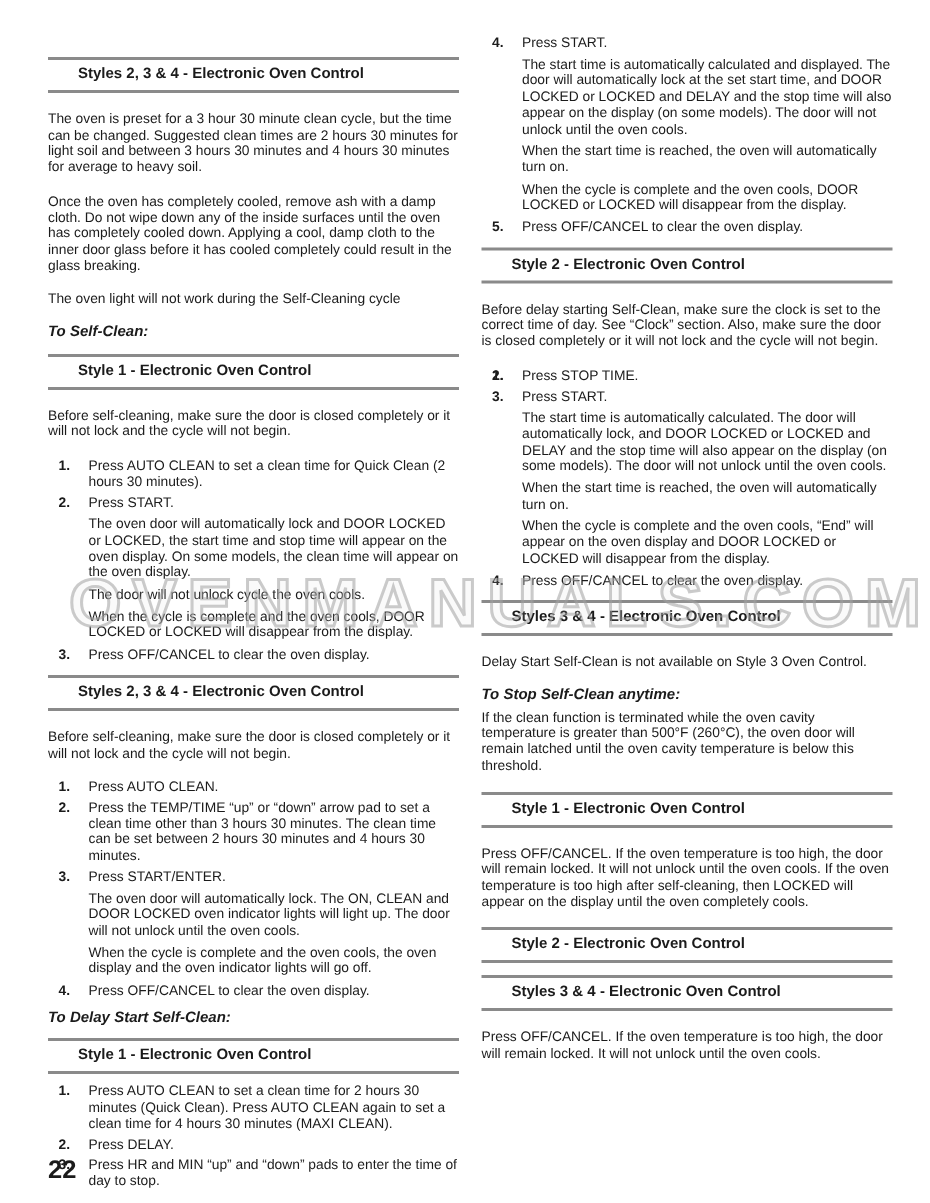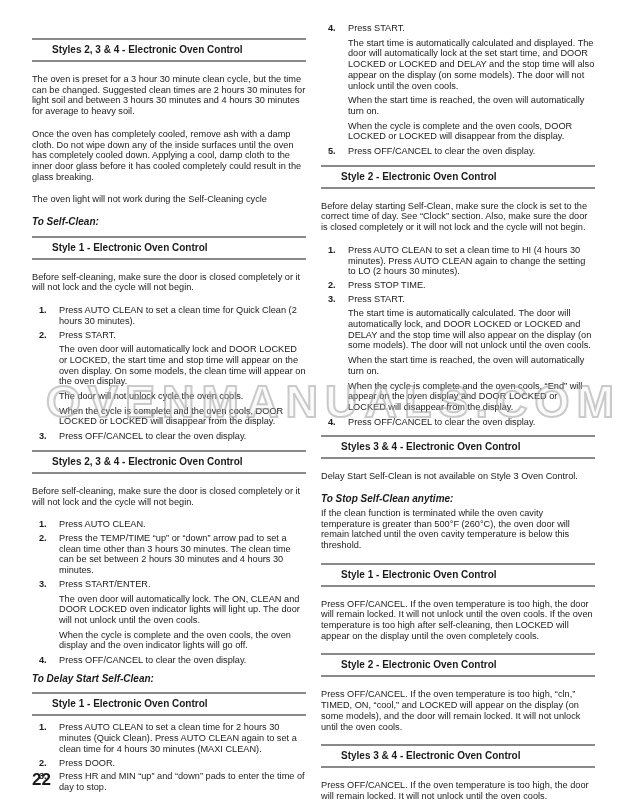--- a/index.html
+++ b/index.html
@@ -60,44 +60,43 @@
         <div class="para">Before self-cleaning, make sure the door is closed completely or it will not lock and the cycle will not begin.</div>
         <div class="li"><span class="num">1.</span><span>Press AUTO CLEAN.</span></div>
         <div class="li"><span class="num">2.</span><span>Press the TEMP/TIME “up” or “down” arrow pad to set a clean time other than 3 hours 30 minutes. The clean time can be set between 2 hours 30 minutes and 4 hours 30 minutes.</span></div>
         <div class="li"><span class="num">3.</span><span>Press START/ENTER.</span></div>
         <div class="lp">The oven door will automatically lock. The ON, CLEAN and DOOR LOCKED oven indicator lights will light up. The door will not unlock until the oven cools.</div>
         <div class="lp">When the cycle is complete and the oven cools, the oven display and the oven indicator lights will go off.</div>
         <div class="li"><span class="num">4.</span><span>Press OFF/CANCEL to clear the oven display.</span></div>
         <div class="subhead">To Delay Start Self-Clean:</div>
         <div class="hbox">Style 1 - Electronic Oven Control</div>
         <div class="li"><span class="num">1.</span><span>Press AUTO CLEAN to set a clean time for 2 hours 30 minutes (Quick Clean). Press AUTO CLEAN again to set a clean time for 4 hours 30 minutes (MAXI CLEAN).</span></div>
-        <div class="li"><span class="num">2.</span><span>Press DOOR.</span></div>
+        <div class="li"><span class="num">2.</span><span>Press DELAY.</span></div>
         <div class="li"><span class="num">3.</span><span>Press HR and MIN “up” and “down” pads to enter the time of day to stop.</span></div>
       </div>
     <div class="col col-right">
         <div class="li"><span class="num">4.</span><span>Press START.</span></div>
         <div class="lp">The start time is automatically calculated and displayed. The door will automatically lock at the set start time, and DOOR LOCKED or LOCKED and DELAY and the stop time will also appear on the display (on some models). The door will not unlock until the oven cools.</div>
         <div class="lp">When the start time is reached, the oven will automatically turn on.</div>
         <div class="lp">When the cycle is complete and the oven cools, DOOR LOCKED or LOCKED will disappear from the display.</div>
         <div class="li"><span class="num">5.</span><span>Press OFF/CANCEL to clear the oven display.</span></div>
         <div class="hbox">Style 2 - Electronic Oven Control</div>
         <div class="para">Before delay starting Self-Clean, make sure the clock is set to the correct time of day. See “Clock” section. Also, make sure the door is closed completely or it will not lock and the cycle will not begin.</div>
-        <div class="li"><span class="num">1.</span><span>Press AUTO CLEAN to set a clean time to HI (4 hours 30 minutes). Press AUTO CLEAN again to change the setting to LO (2 hours 30 minutes).</span></div>
+        <div class="li"><span class="num">1.</span></div>
         <div class="li"><span class="num">2.</span><span>Press STOP TIME.</span></div>
         <div class="li"><span class="num">3.</span><span>Press START.</span></div>
         <div class="lp">The start time is automatically calculated. The door will automatically lock, and DOOR LOCKED or LOCKED and DELAY and the stop time will also appear on the display (on some models). The door will not unlock until the oven cools.</div>
         <div class="lp">When the start time is reached, the oven will automatically turn on.</div>
         <div class="lp">When the cycle is complete and the oven cools, “End” will appear on the oven display and DOOR LOCKED or LOCKED will disappear from the display.</div>
         <div class="li"><span class="num">4.</span><span>Press OFF/CANCEL to clear the oven display.</span></div>
         <div class="hbox">Styles 3 &amp; 4 - Electronic Oven Control</div>
         <div class="para">Delay Start Self-Clean is not available on Style 3 Oven Control.</div>
         <div class="subhead">To Stop Self-Clean anytime:</div>
         <div class="para tight">If the clean function is terminated while the oven cavity temperature is greater than 500°F (260°C), the oven door will remain latched until the oven cavity temperature is below this threshold.</div>
         <div class="hbox">Style 1 - Electronic Oven Control</div>
         <div class="para">Press OFF/CANCEL. If the oven temperature is too high, the door will remain locked. It will not unlock until the oven cools. If the oven temperature is too high after self-cleaning, then LOCKED will appear on the display until the oven completely cools.</div>
         <div class="hbox">Style 2 - Electronic Oven Control</div>
-        <div class="para">Press OFF/CANCEL. If the oven temperature is too high, “cln,” TIMED, ON, “cool,” and LOCKED will appear on the display (on some models), and the door will remain locked. It will not unlock until the oven cools.</div>
         <div class="hbox">Styles 3 &amp; 4 - Electronic Oven Control</div>
         <div class="para">Press OFF/CANCEL. If the oven temperature is too high, the door will remain locked. It will not unlock until the oven cools.</div>
       </div>
   </div>
   <div class="pagenum">22</div>
 </div>
 
 </body></html>

